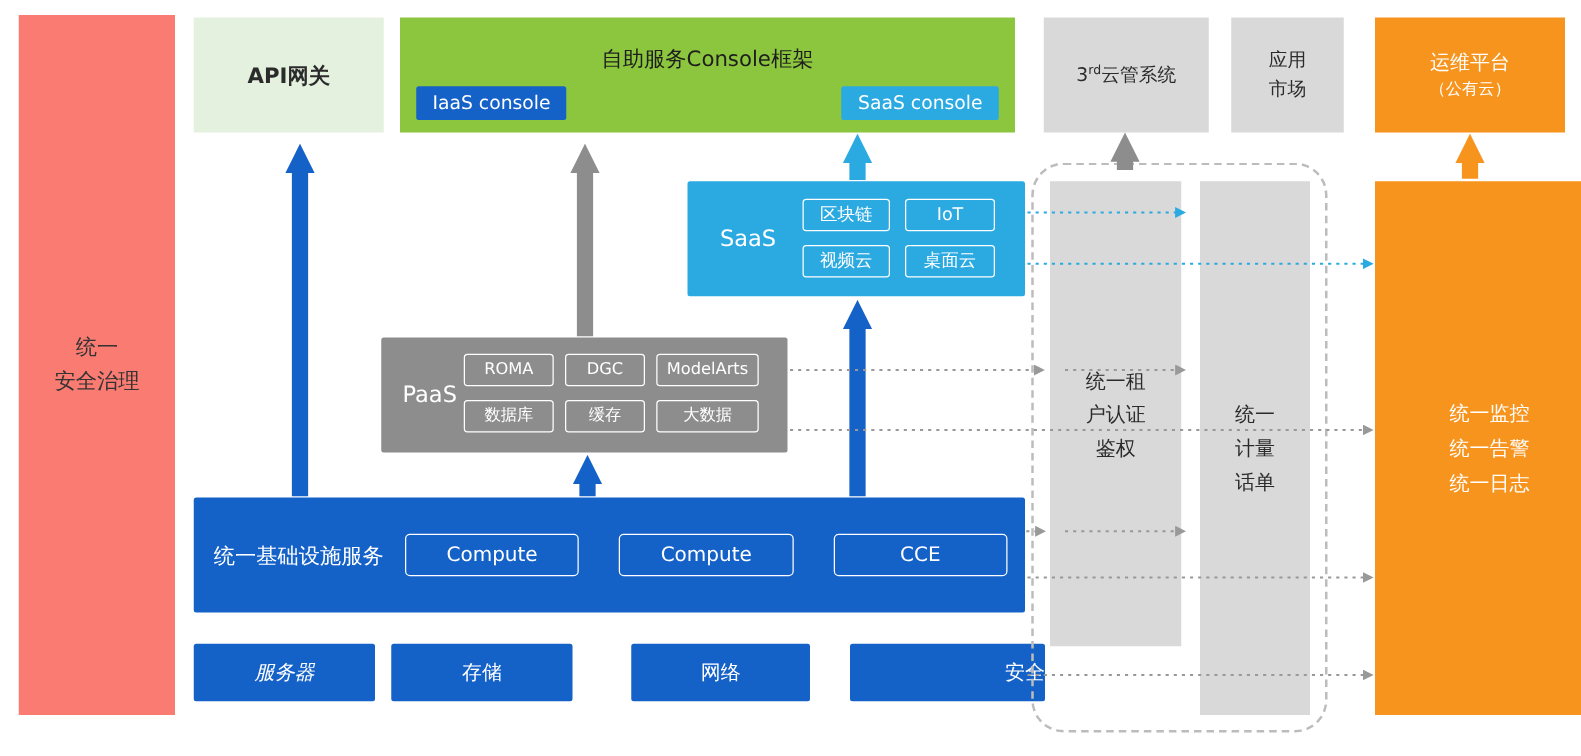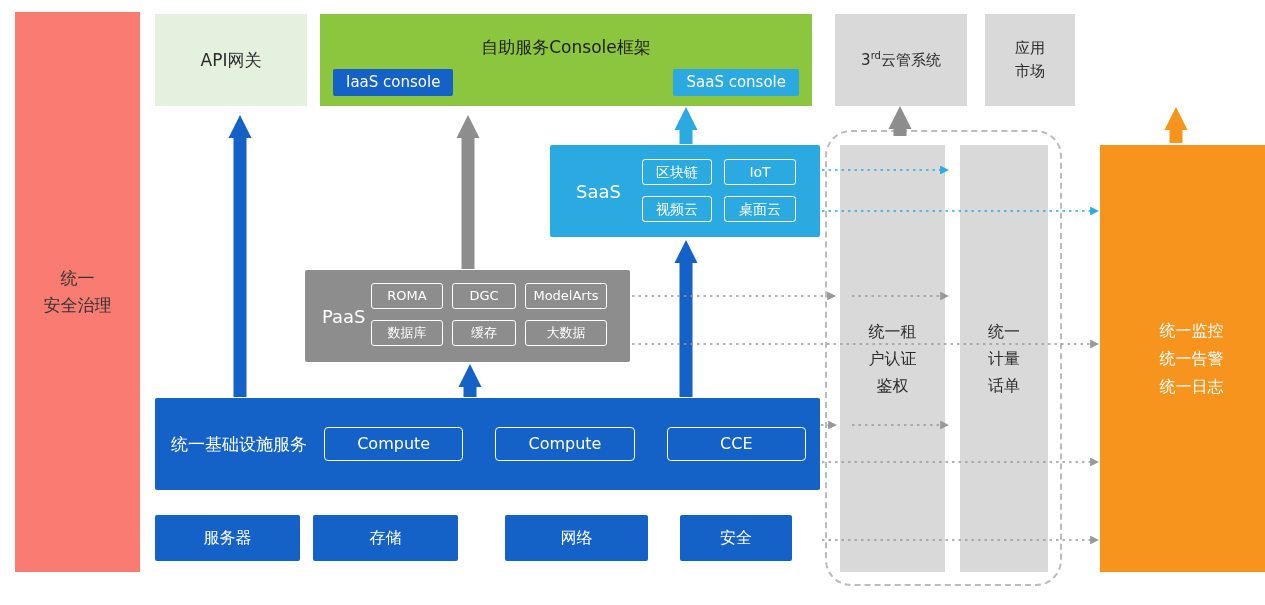--- a/index.html
+++ b/index.html
@@ -9,21 +9,21 @@
     font-family:"DejaVu Sans","Liberation Sans",sans-serif; overflow:hidden;
   }
   .box { position:absolute; }
   .center { display:flex; align-items:center; justify-content:center; text-align:center; }
   .col { flex-direction:column;text-align:center; }
 
   .security-bar { left:15px; top:12px; width:125px; height:560px;
     background:var(--red,#F97B72); color:#333; font-size:17px; line-height:27px; }
 
   .api-gateway { left:155px; top:14px; width:152px; height:92px;
-    background:var(--lightgreen,#E4F1DF); color:#2b2b2b; font-size:17px; }
+    background:var(--lightgreen,#E4F1DF); color:#2b2b2b; font-size:17px;font-weight:bold; }
 
   .console-frame { left:320px; top:14px; width:492px; height:92px; background:var(--green,#8CC63E); }
   .console-title { text-align:center; margin-top:22px; font-size:17px; color:#1e1e1e; }
   .console-buttons { position:absolute; left:13px; right:13px; bottom:10px; display:flex; justify-content:space-between; }
   .cbtn { height:27px; line-height:27px; padding:0 13px; font-size:15px; color:#fff; border-radius:2px; }
   .cbtn-iaas { background:var(--blue,#1461C8); }
   .cbtn-paas { background:var(--gray,#8D8D8D); }
   .cbtn-saas { background:var(--cyan,#2BAAE2); }
 
   .third-party { left:835px; top:14px; width:132px; height:92px;
@@ -48,27 +48,27 @@
   .paas-chips .chip { font-size:13px; }
 
   .infra-box { left:155px; top:398px; width:665px; height:92px; background:var(--blue,#1461C8);
     display:flex; align-items:center; padding:0 14px 0 16px; border-radius:2px; }
   .infra-label { color:#fff; font-size:17px; margin-right:17px; white-space:nowrap; }
   .infra-chips { display:flex; gap:32px; flex:1; }
   .ichip { flex:1; height:34px; line-height:32px; border:1px solid #fff; border-radius:4px;
     color:#fff; font-size:16px; text-align:center; }
 
   .fbox { top:515px; height:46px; background:var(--blue,#1461C8); color:#fff; font-size:16px; border-radius:2px; }
-  .f1 { left:155px; width:145px; } .f2 { left:313px; width:145px; }
-  .f3 { left:505px; width:143px; } .f4 { left:680px; width:112px; }
+  .f1 { left:155px; width:145px;font-style:italic; } .f2 { left:313px; width:145px; }
+  .f3 { left:505px; width:143px; } .f4 { left:680px; width:156px;justify-content:flex-end; }
 
   .dashed-container { left:825px; top:130px; width:237px; height:456px;
     border:2px dashed #bcbcbc; border-radius:26px; }
 
-  .auth-bar { left:840px; top:145px; width:105px; height:427px;
+  .auth-bar { left:840px; top:145px; width:105px; height:372px;
     background:var(--lightgray,#D9D9D9); color:#2b2b2b; font-size:16px; line-height:27px; }
   .billing-bar { left:960px; top:145px; width:88px; height:427px;
     background:var(--lightgray,#D9D9D9); color:#2b2b2b; font-size:16px; line-height:27px; }
   .monitor-bar { left:1100px; top:145px; width:183px; height:427px;
     background:var(--orange,#F7941D); color:#fff; font-size:16px; line-height:28px; }
 
   .overlay { position:absolute; left:0; top:0; width:1265px; height:605px; pointer-events:none; }
   .thick { stroke-width:13; fill:none; }
   .t-blue { stroke:var(--blue,#1461C8); }
   .t-gray { stroke:var(--gray,#8D8D8D); }
@@ -102,20 +102,24 @@
 
   <div class="box third-party center">
     <span><span>3</span><sup>rd</sup><span>云管系统</span></span>
   </div>
 
   <div class="box app-market center col">
     <div>应用</div>
     <div>市场</div>
   </div>
 
+  <div class="box ops-platform center col">
+    <div class="ops-line1">运维平台</div>
+    <div class="ops-line2">（公有云）</div>
+  </div>
 
   <div class="box saas-box">
     <div class="saas-label">SaaS</div>
     <div class="saas-chips">
       <div class="chip">区块链</div>
       <div class="chip">IoT</div>
       <div class="chip">视频云</div>
       <div class="chip">桌面云</div>
     </div>
   </div>

